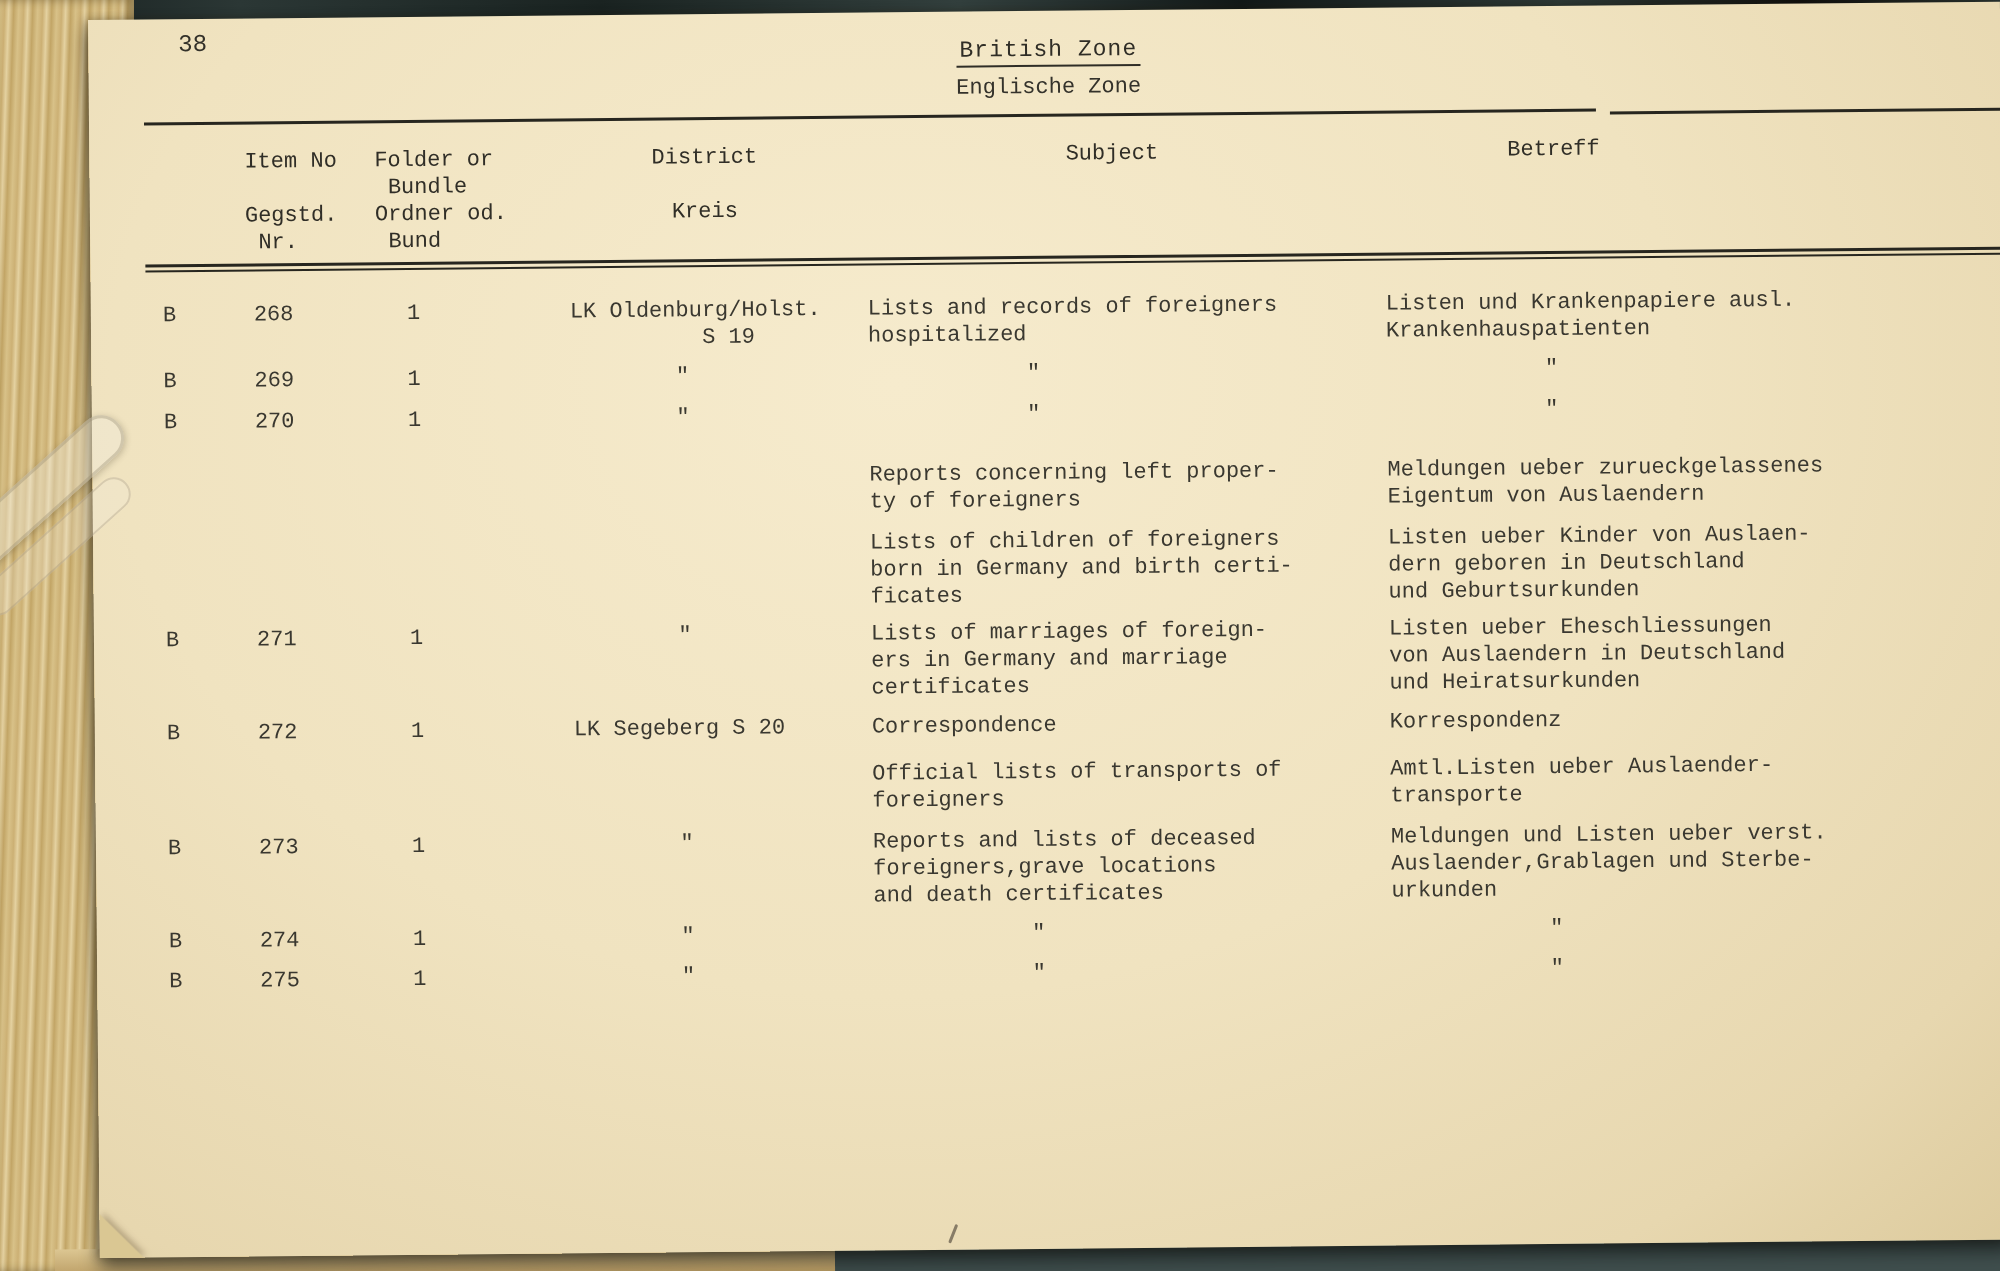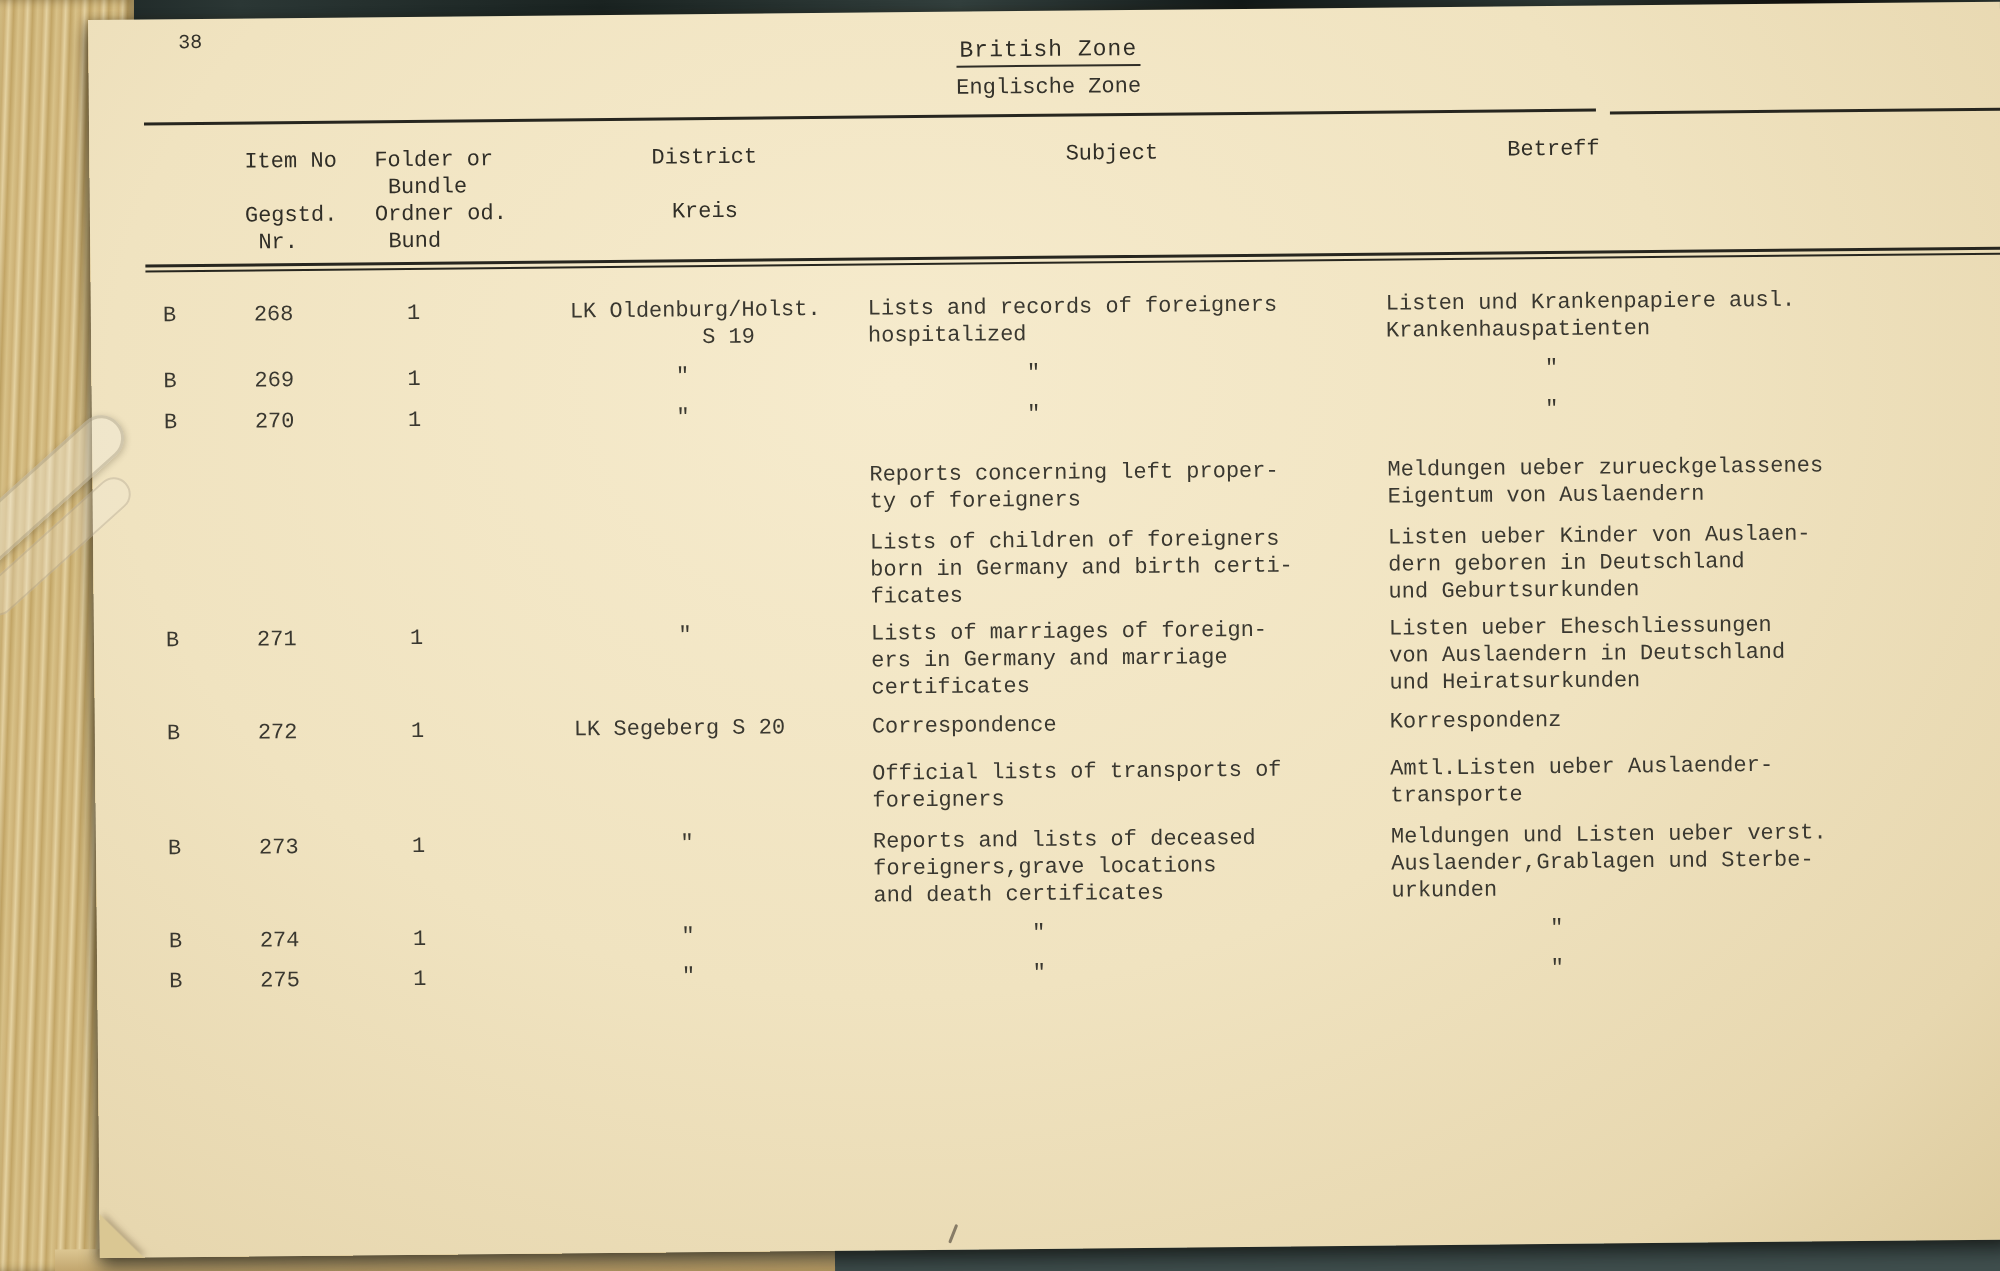--- a/index.html
+++ b/index.html
@@ -22,21 +22,21 @@
     background:linear-gradient(180deg,#dcc692,#b3945a);
     transform:rotate(-0.5deg);
   }
   .page {
     position:absolute; left:88px; top:20px; width:1912px; height:1238px;
     background:radial-gradient(ellipse at 42% 30%, #f6ebcd 0%, #f0e3c0 50%, #e7d7af 84%, #ddcb9e 100%);
     transform:rotate(-0.55deg); transform-origin:0 0;
     box-shadow:0 10px 18px rgba(8,10,9,.6), -3px 0 8px rgba(40,30,10,.3);
     color:#3a3830;
   }
-  .page-number { position:absolute; left:90px; top:12px; font-size:20px; color:#33312a; }
+  .page-number { position:absolute; left:90px; top:12px; font-size:24px; color:#33312a; }
   .content { position:absolute; left:55px; top:0; width:1860px; }
   .titles { margin-top:26px; width:1810px; text-align:center; }
   .title-line { font-size:23px; letter-spacing:1px; color:#2f2d26; }
   .title-line span { display:inline-block; border-bottom:2px solid #2f2d26; padding:0 3px 2px 3px; }
   .subtitle-line { font-size:22px; margin-top:8px; color:#34322b; }
   .rule-row { position:relative; height:7px; margin-top:14px; }
   .rule-a { position:absolute; left:0; top:0; width:1452px; height:3px; background:#27261f; }
   .rule-b { position:absolute; left:1466px; top:3px; width:394px; height:3px; background:#27261f; }
   .grid6 { display:grid; grid-template-columns:85px 125px 185px 300px 515px 1fr; margin-left:15px; }
   .thead { margin-top:20px; font-size:22px; line-height:27px; color:#302e27; }

